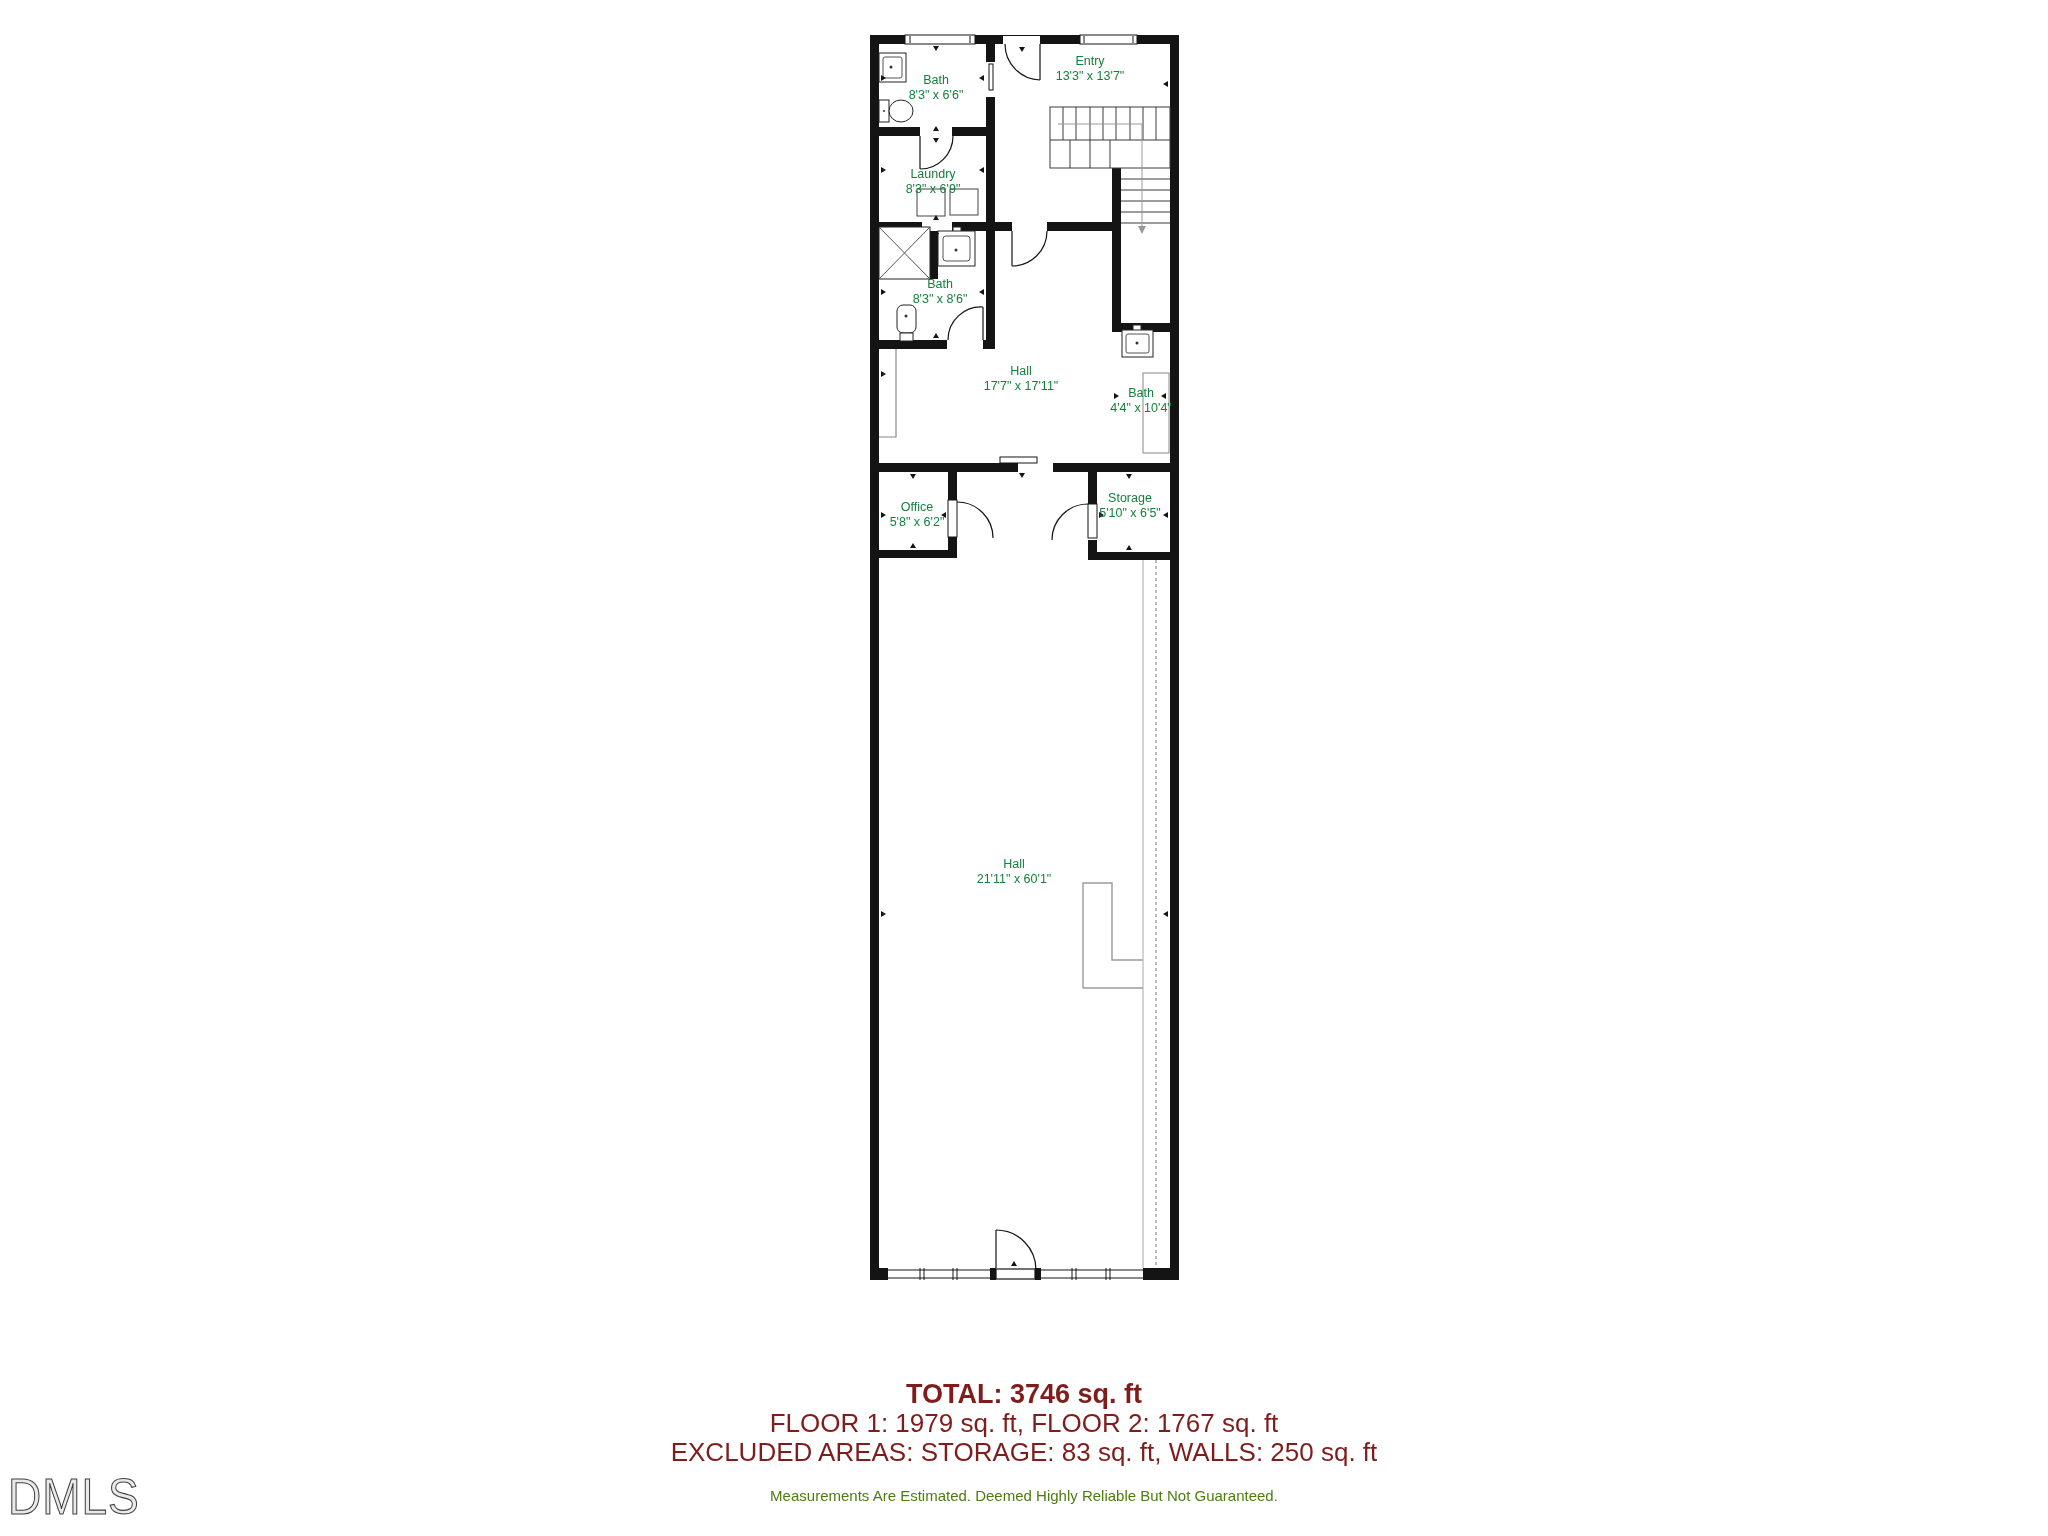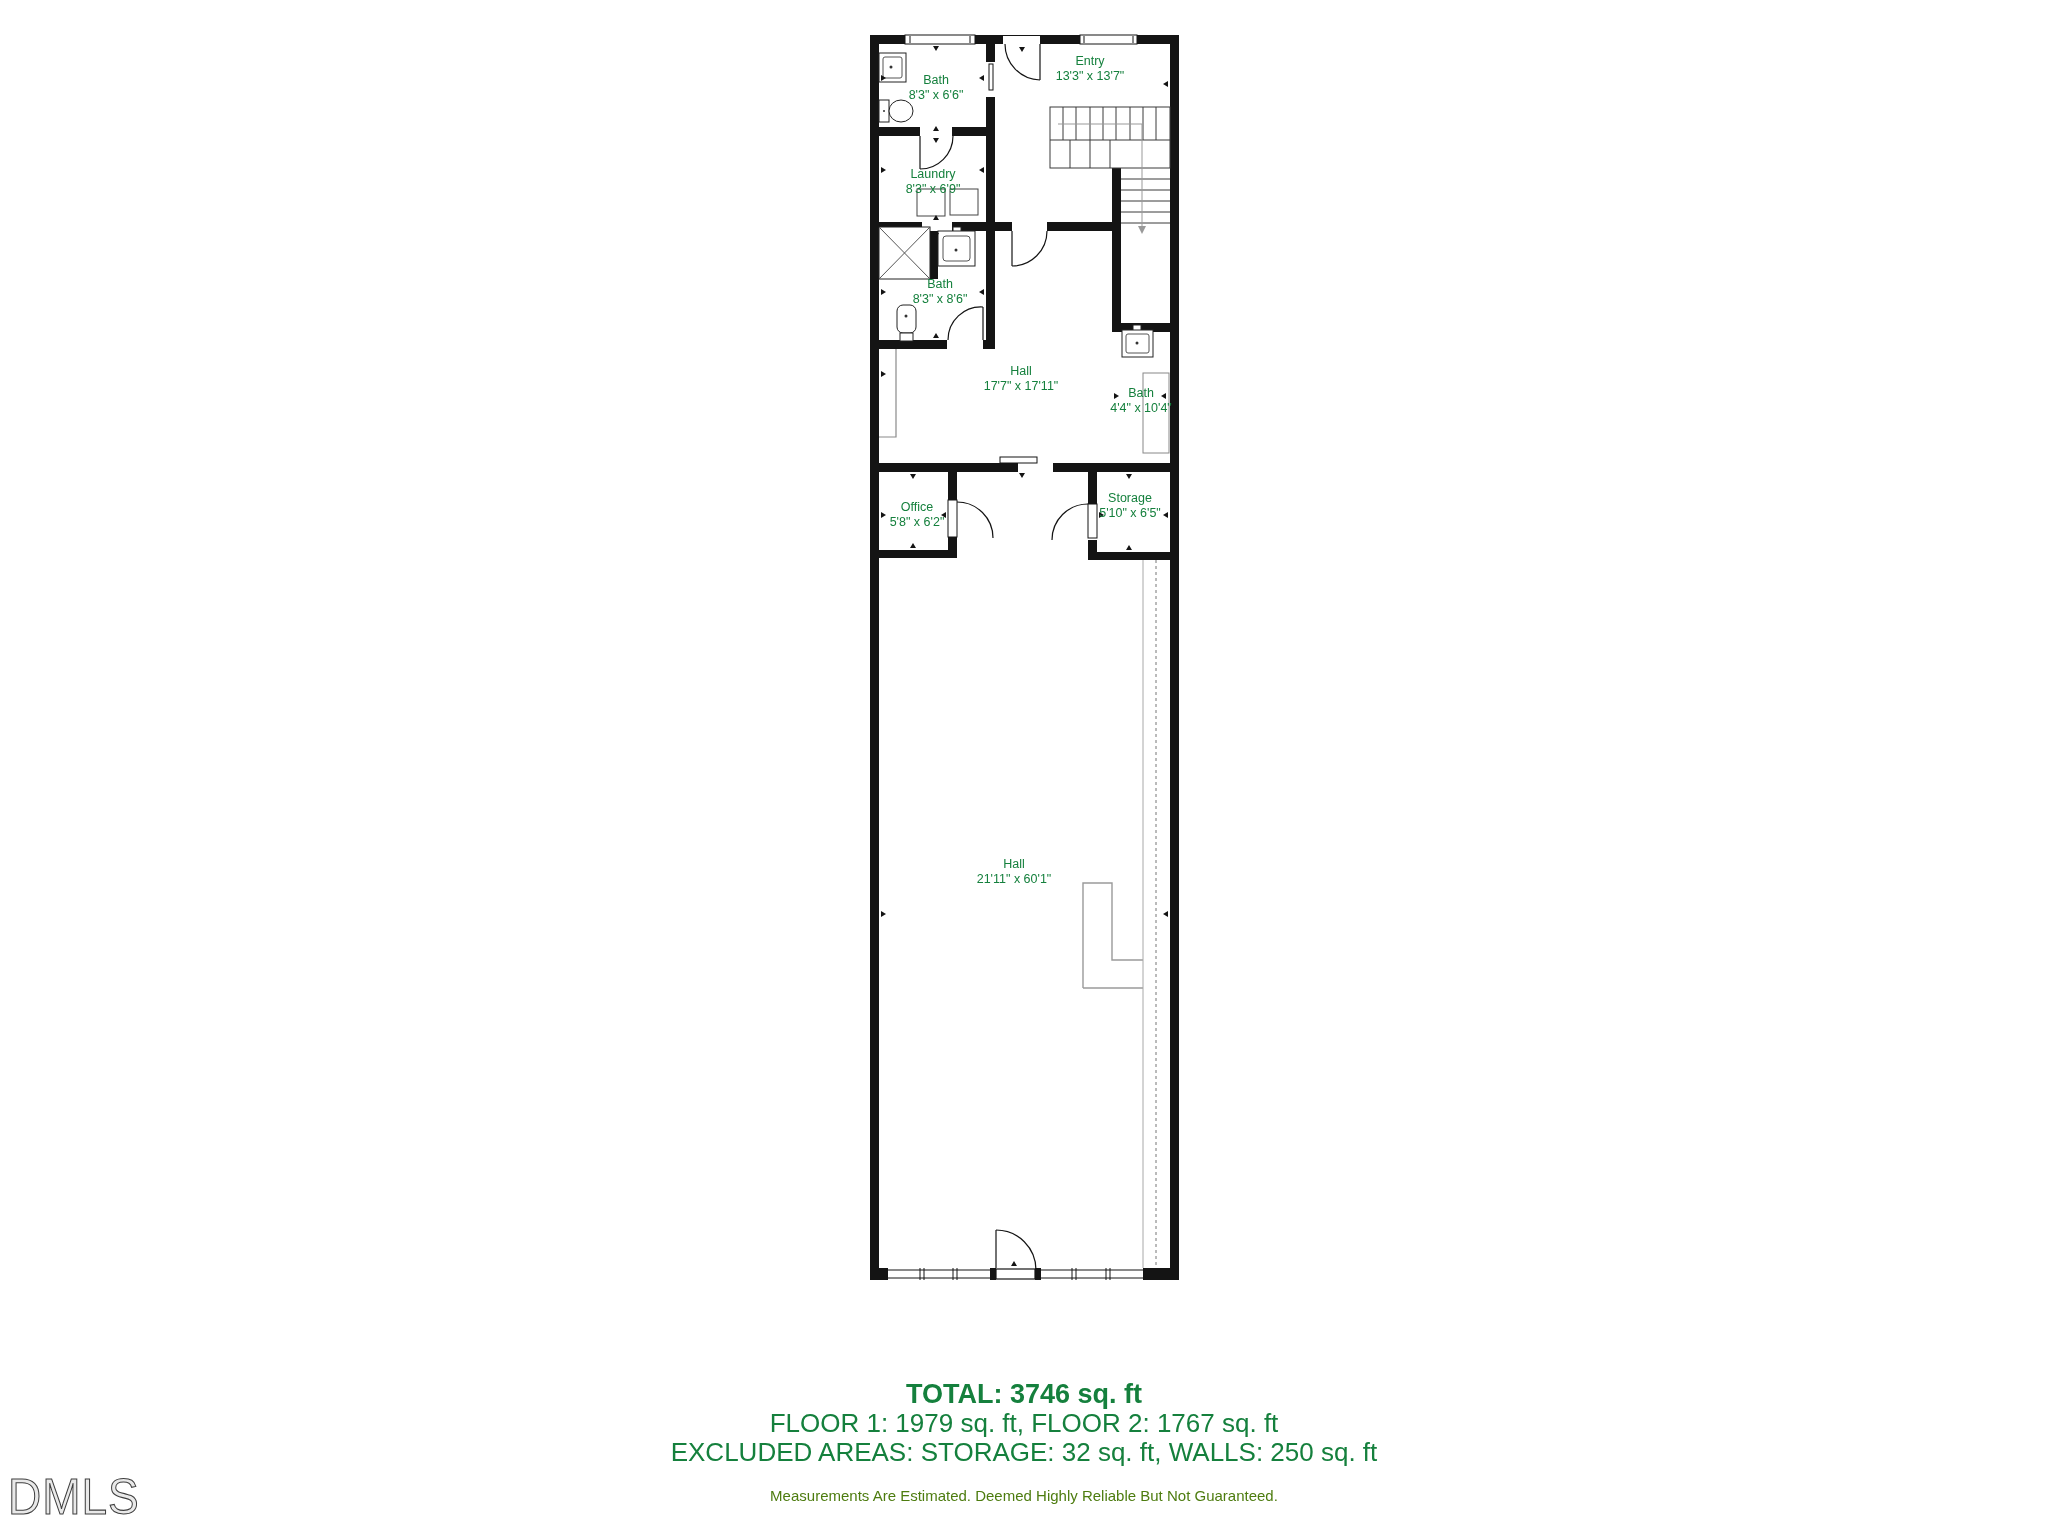--- a/index.html
+++ b/index.html
@@ -3,21 +3,21 @@
 <meta charset="utf-8">
 <style>
   html,body{margin:0;padding:0;background:#ffffff;}
   #canvas{position:relative;width:2048px;height:1536px;background:#fff;overflow:hidden;
           font-family:"Liberation Sans", sans-serif;}
   svg{position:absolute;left:0;top:0;}
   .plan-label{position:absolute;transform:translate(-50%,-50%);text-align:center;
               color:#15803d;font-size:12.5px;line-height:15px;white-space:nowrap;}
   .plan-label .rname{display:block;}
   .plan-label .rdims{display:block;}
-  .summary{position:absolute;left:0;width:2048px;text-align:center;color:#15803d;}
+  .summary{position:absolute;left:0;width:2048px;text-align:center;color:#7f1d1d;}
   #total-line{top:1379px;font-size:27px;font-weight:bold;}
   #floors-line{top:1408px;font-size:26px;text-align:center;}
   #excluded-line{top:1437px;font-size:26px;}
   #disclaimer-line{top:1487px;font-size:15px;color:#4d7c0f;}
   #logo{position:absolute;left:8px;top:1468px;font-size:50px;letter-spacing:1px;
         color:#e9e9e9;-webkit-text-stroke:1.1px #3f3f3f;transform:scaleX(0.92);
         transform-origin:left;}
 </style>
 </head>
 <body>
@@ -257,18 +257,18 @@
   <span class="rname">Storage</span>
   <span class="rdims">5'10" x 6'5"</span>
 </div>
 <div class="plan-label" style="left:1014px;top:872px">
   <span class="rname">Hall</span>
   <span class="rdims">21'11" x 60'1"</span>
 </div>
 
 <div class="summary" id="total-line">TOTAL: 3746 sq. ft</div>
 <div class="summary" id="floors-line">FLOOR 1: 1979 sq. ft, FLOOR 2: 1767 sq. ft</div>
-<div class="summary" id="excluded-line">EXCLUDED AREAS: STORAGE: 32 sq. ft, WALLS: 250 sq. ft</div>
+<div class="summary" id="excluded-line">EXCLUDED AREAS: STORAGE: 83 sq. ft, WALLS: 250 sq. ft</div>
 <div class="summary" id="disclaimer-line">Measurements Are Estimated. Deemed Highly Reliable But Not Guaranteed.</div>
 
 <div id="logo">DMLS</div>
 
 </div>
 
 </body></html>

